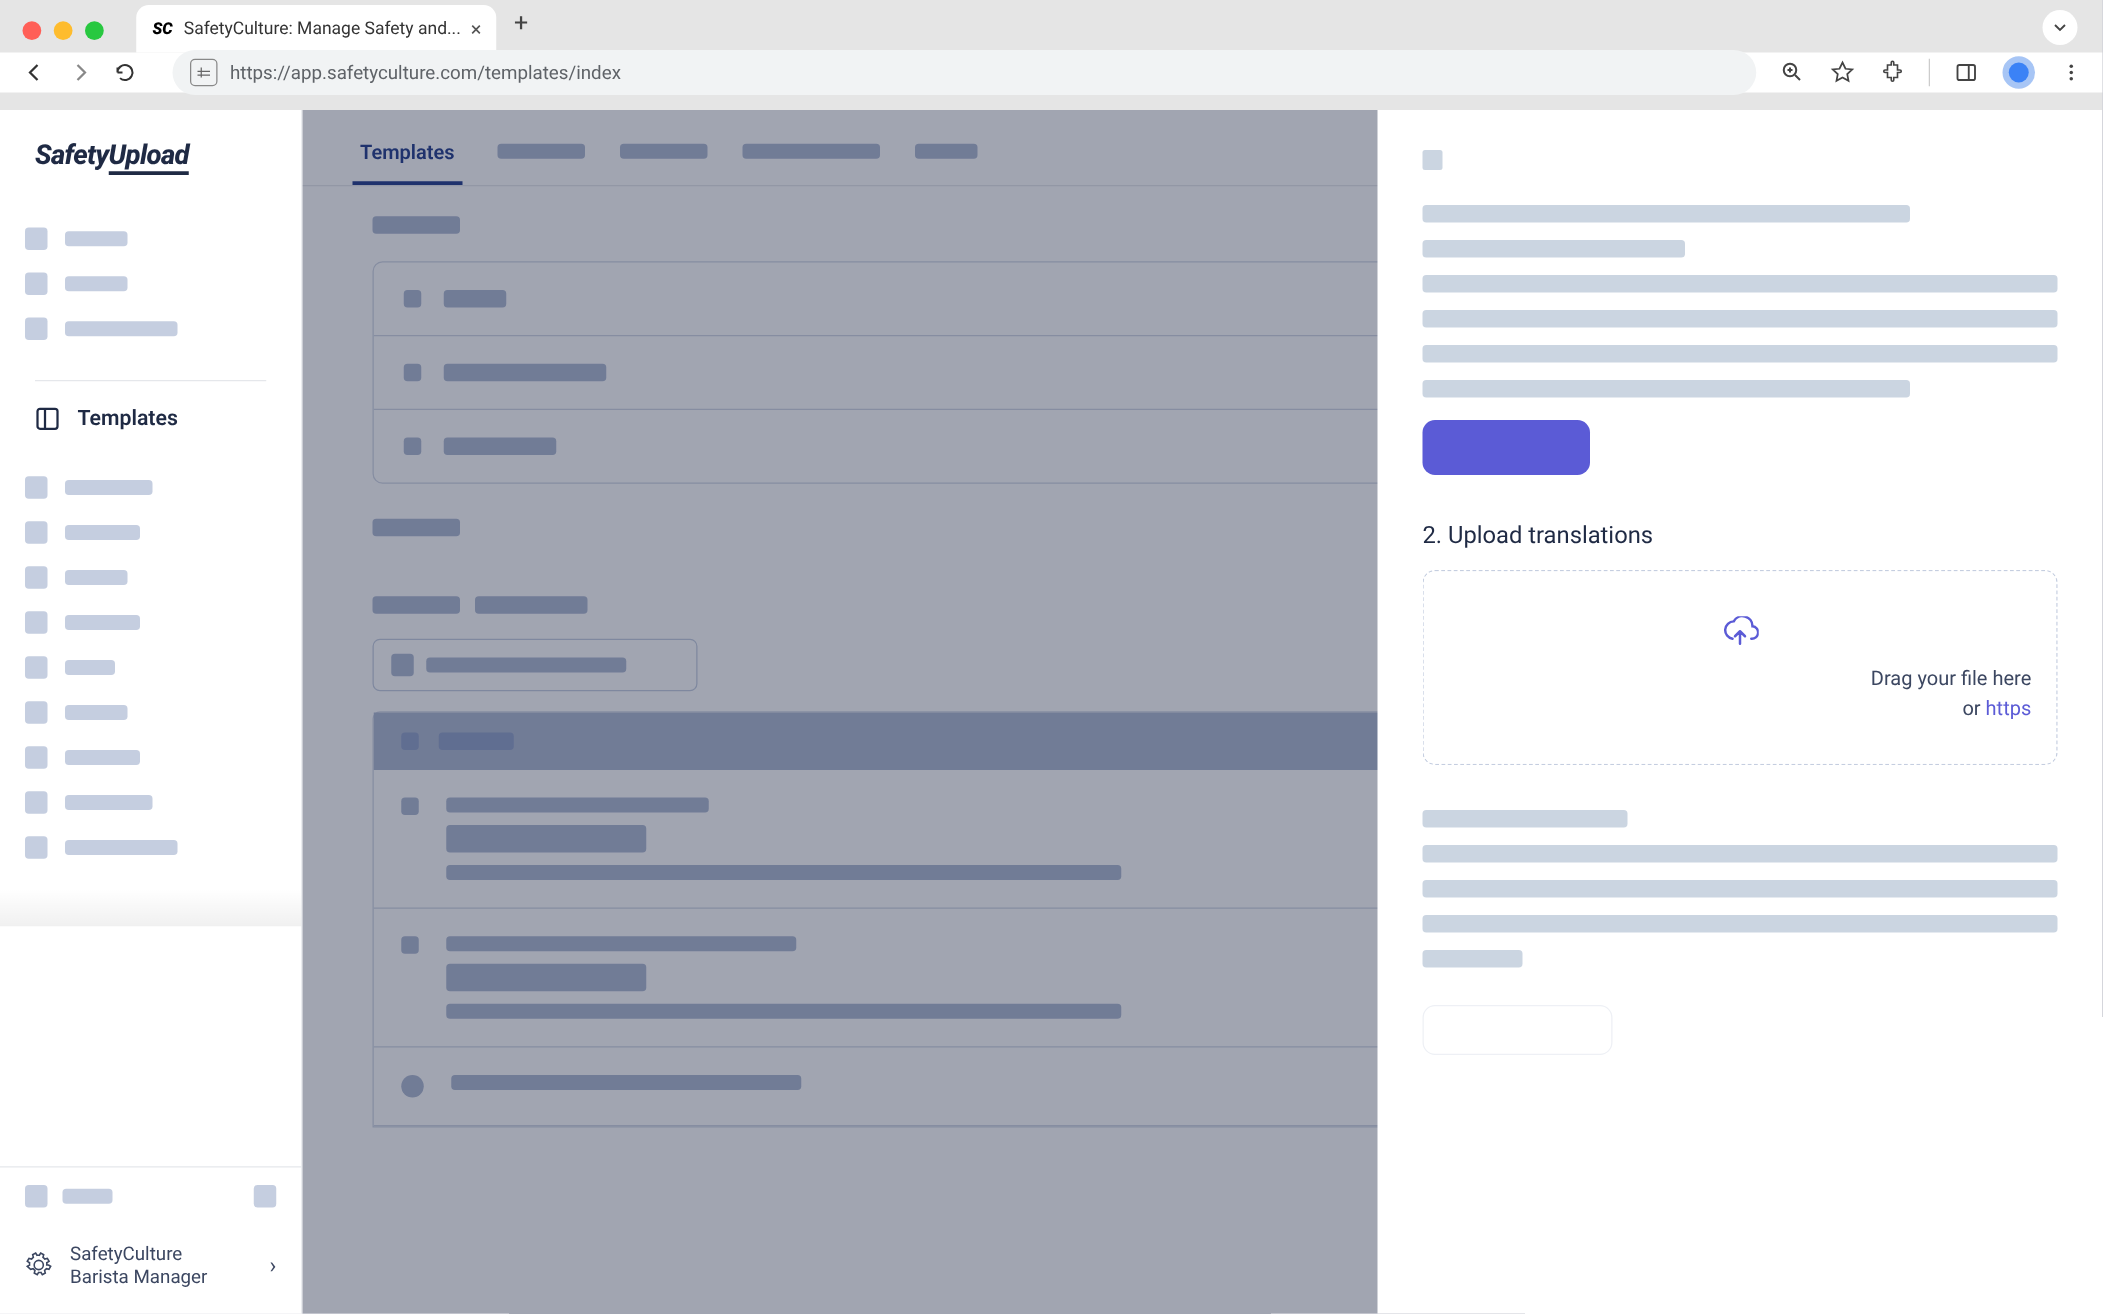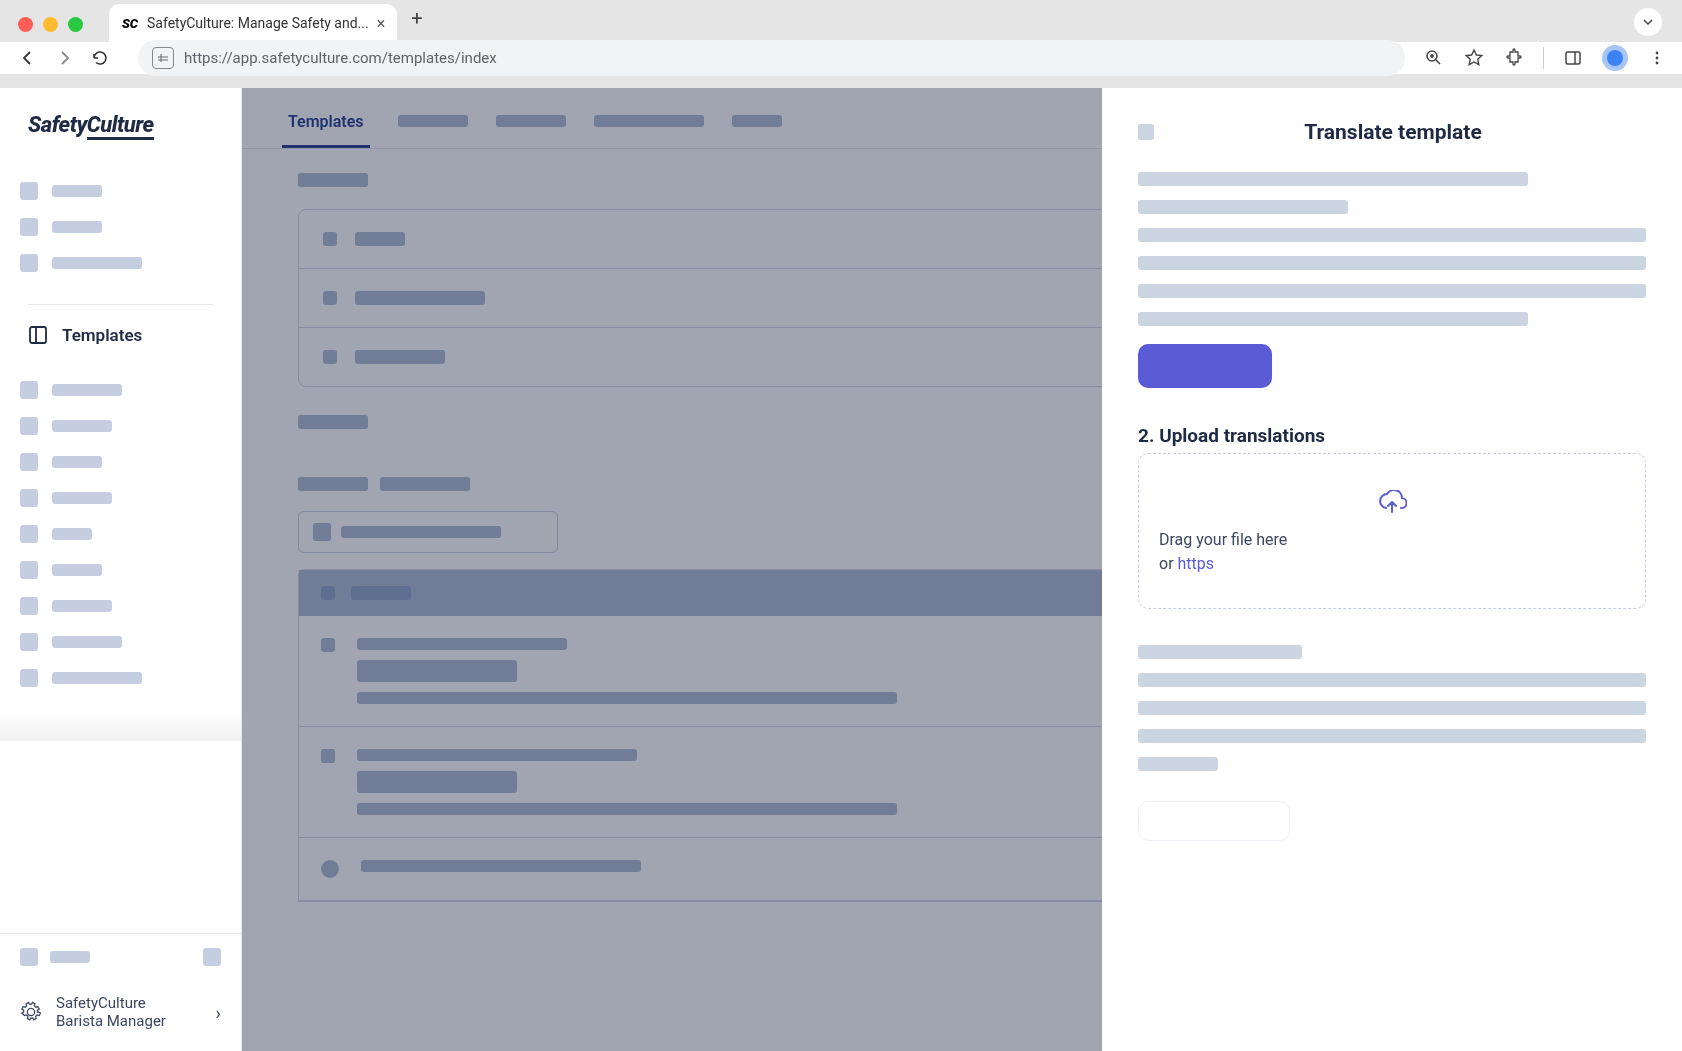--- a/index.html
+++ b/index.html
@@ -85,24 +85,24 @@
 
 .side-panel { position:absolute; right:0; top:0; bottom:0; width:580px; background:#fff; z-index:5; padding: 32px 36px; overflow-y:auto; }
 .panel-header { display:flex; align-items:center; gap: 26px; margin-bottom: 28px; }
 .panel-close-skel { width:16px; height:16px; background:#cbd5e1; border-radius:2px; }
 .panel-title { font-size: 21px; font-weight:700; color:#1f2a44; flex:1; text-align:center; margin-right: 40px; }
 
 .p-skel { background:#cbd5e1; border-radius:3px; height:14px; margin-bottom:14px; }
 .primary-btn { background:#5b5bd6; color:#fff; border:none; border-radius:10px; padding: 14px 40px; font-size:15px; font-weight:600; cursor:pointer; margin-top:4px; margin-bottom: 36px; height:44px; width:134px;}
 .ghost-btn { background:#fff; border-radius:10px; height:40px; width:152px; margin-top:16px; display:inline-block; border:1px solid #eef0f5;}
 
-.step-title { font-size: 19px; font-weight:700; color:#1f2a44; margin-bottom:6px; }
+.step-title { font-size: 19px; font-weight:400; color:#1f2a44; margin-bottom:17px; }
 .step-desc { font-size: 17px; color:#3c4761; margin-bottom: 18px; }
 
-.dropzone { border: 1.5px dashed #c5cee0; border-radius: 10px; padding: 36px 20px 32px; text-align:left; }
+.dropzone { border: 1.5px dashed #c5cee0; border-radius: 10px; padding: 36px 20px 32px; text-align:right; }
 .upload-icon { width:30px; height:26px; margin: 0 auto 12px; display:block; }
 .dz-text { font-size:16px; color:#3c4761; line-height:1.5; }
 .dz-link { color:#5b5bd6; cursor:pointer; }
 
 .lower-skel-group { margin-top: 36px; }
 
 
 .w40{width:40px}.w50{width:50px}.w60{width:60px}.w70{width:70px}.w90{width:90px}.w110{width:110px}.w130{width:130px}.w160{width:160px}.w210{width:210px}.w280{width:280px}.wf{width:100%}.h12{height:12px}.h14{height:14px}.h18{height:18px}.h22{height:22px}
 
 </style>
@@ -187,21 +187,21 @@
           </svg>
         </div>
     </div>
   </div>
 </div>
 
 <div class="app">
 
   <div class="sidebar">
     <div class="logo-area">
-      <span class="logo">Safety<span class="logo-under">Culture</span></span>
+      <span class="logo">Safety<span class="logo-under">Upload</span></span>
     </div>
     <div class="side-items">
       <div class="skel-row">
           <div class="skel-icon"></div>
           <div class="skel-text w50"></div>
         </div>
       <div class="skel-row">
           <div class="skel-icon"></div>
           <div class="skel-text w50"></div>
         </div>
@@ -343,21 +343,20 @@
             <div class="skel-block w280 h12"></div>
           </div>
         </div>
       </div>
     </div>
     <div class="dim-overlay"></div>
 
     <div class="side-panel">
       <div class="panel-header">
         <div class="panel-close-skel"></div>
-        <div class="panel-title">Translate template</div>
       </div>
 
       <div>
         <div class="p-skel" style="width:390px"></div>
         <div class="p-skel" style="width:210px; margin-top:12px"></div>
         <div class="p-skel wf" style="margin-top:10px"></div>
         <div class="p-skel wf"></div>
         <div class="p-skel wf"></div>
         <div class="p-skel" style="width:390px"></div>
       </div>

